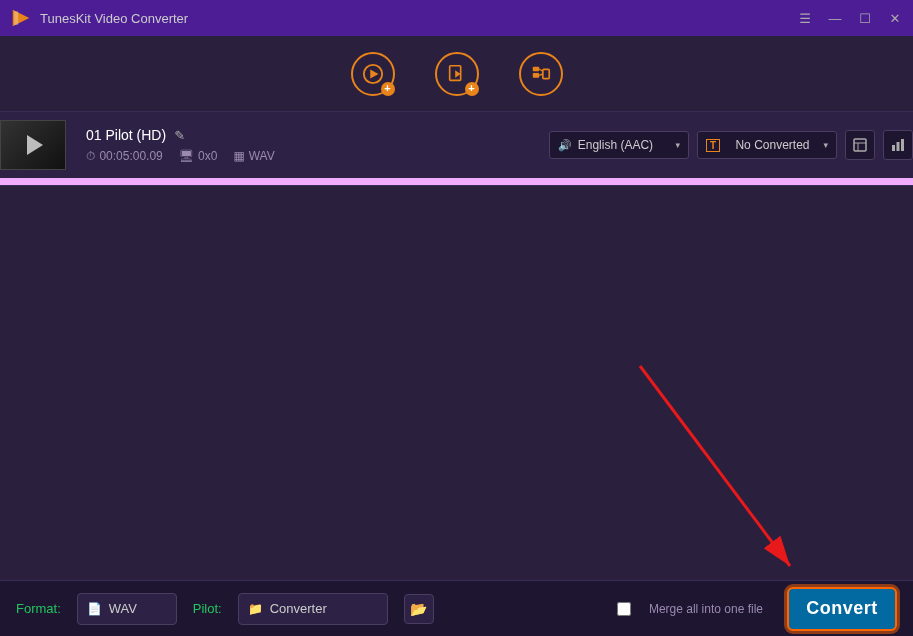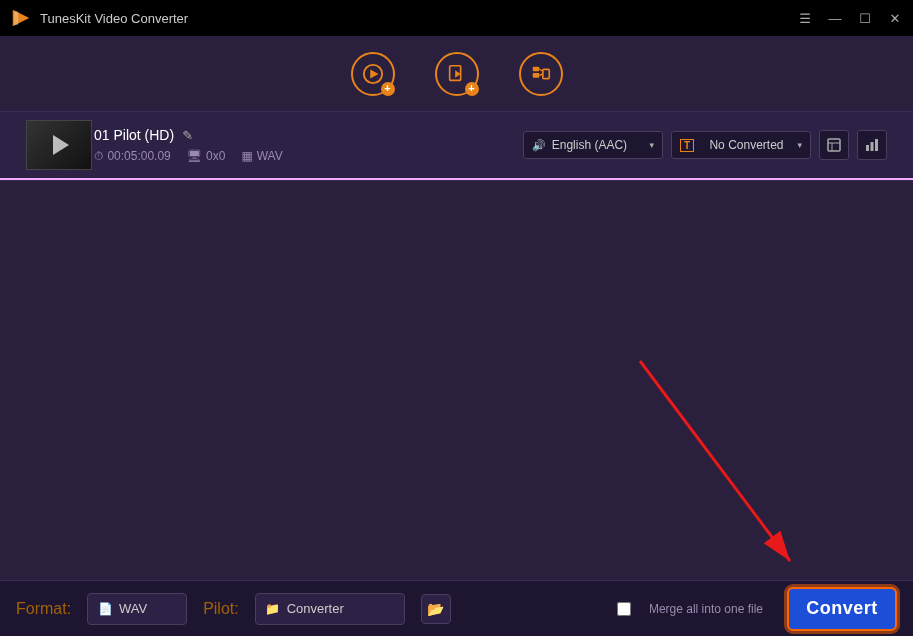--- a/index.html
+++ b/index.html
@@ -10,21 +10,21 @@
       font-family: 'Segoe UI', Arial, sans-serif;
       overflow: hidden;
       color: #fff;
       user-select: none;
     }
 
     
     #title-bar {
       width: 100%;
       height: 36px;
-      background: #000000;
+      background: #4c1d95;
       display: flex;
       align-items: center;
       padding: 0 10px;
       position: relative;
     }
     #app-logo {
       width: 22px;
       height: 22px;
       margin-right: 8px;
     }
@@ -99,23 +99,23 @@
 
     
     #file-list-area {
       width: 100%;
       background: #2d2245;
       border-bottom: 1px solid #3a2d55;
     }
     #file-item {
       display: flex;
       align-items: center;
-      padding: 8px 26px;
-      border-bottom: 2px solid #f0abfc;
-      gap: 2px;
+      padding: 8px 0;
+      border-bottom: 7px solid #f0abfc;
+      gap: 20px;
     }
     #file-thumbnail {
       width: 66px;
       height: 50px;
       background: #111;
       border: 1px solid #444;
       position: relative;
       flex-shrink: 0;
       overflow: hidden;
       display: flex;
@@ -233,22 +233,22 @@
       background: #1e1530;
       display: flex;
       align-items: center;
       padding: 0 16px;
       gap: 16px;
       border-top: 1px solid #3a2d55;
       position: absolute;
       bottom: 0;
     }
     .bottom-label {
-      font-size: 16px;
-      color: #a16207;
+      font-size: 13px;
+      color: #22c55e;
     }
     .bottom-value-box {
       height: 32px;
       background: #2d2245;
       border: 1px solid #4a3d60;
       border-radius: 4px;
       display: flex;
       align-items: center;
       padding: 0 10px;
       font-size: 13px;
@@ -293,21 +293,21 @@
       accent-color: #e8841a;
     }
     .merge-label {
       font-size: 12px;
       color: #9a8ab0;
       white-space: nowrap;
     }
     #convert-btn {
       height: 44px;
       min-width: 110px;
-      background: #1d4ed8;
+      background: #0369a1;
       border: 2px solid #ff6600;
       border-radius: 6px;
       color: #fff;
       font-size: 18px;
       font-weight: bold;
       display: flex;
       align-items: center;
       justify-content: center;
       cursor: pointer;
       margin-left: 8px;

